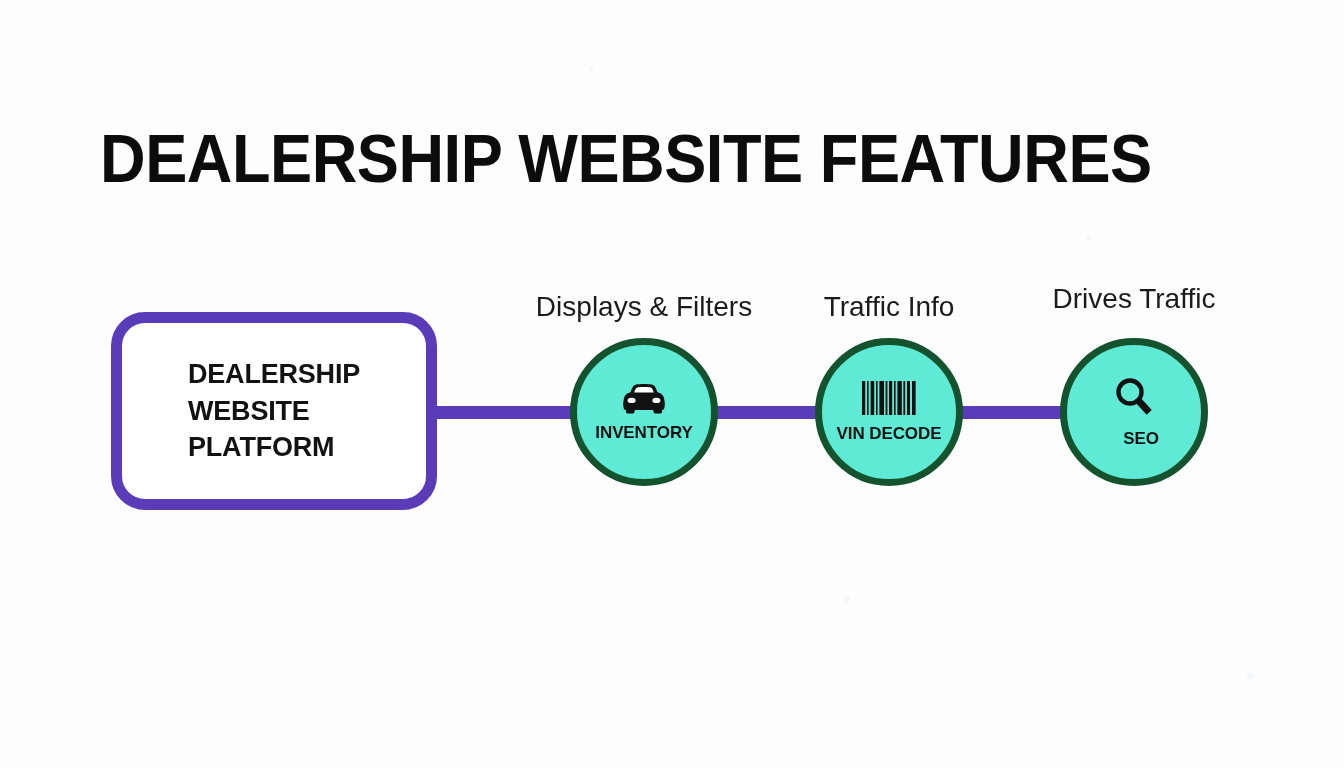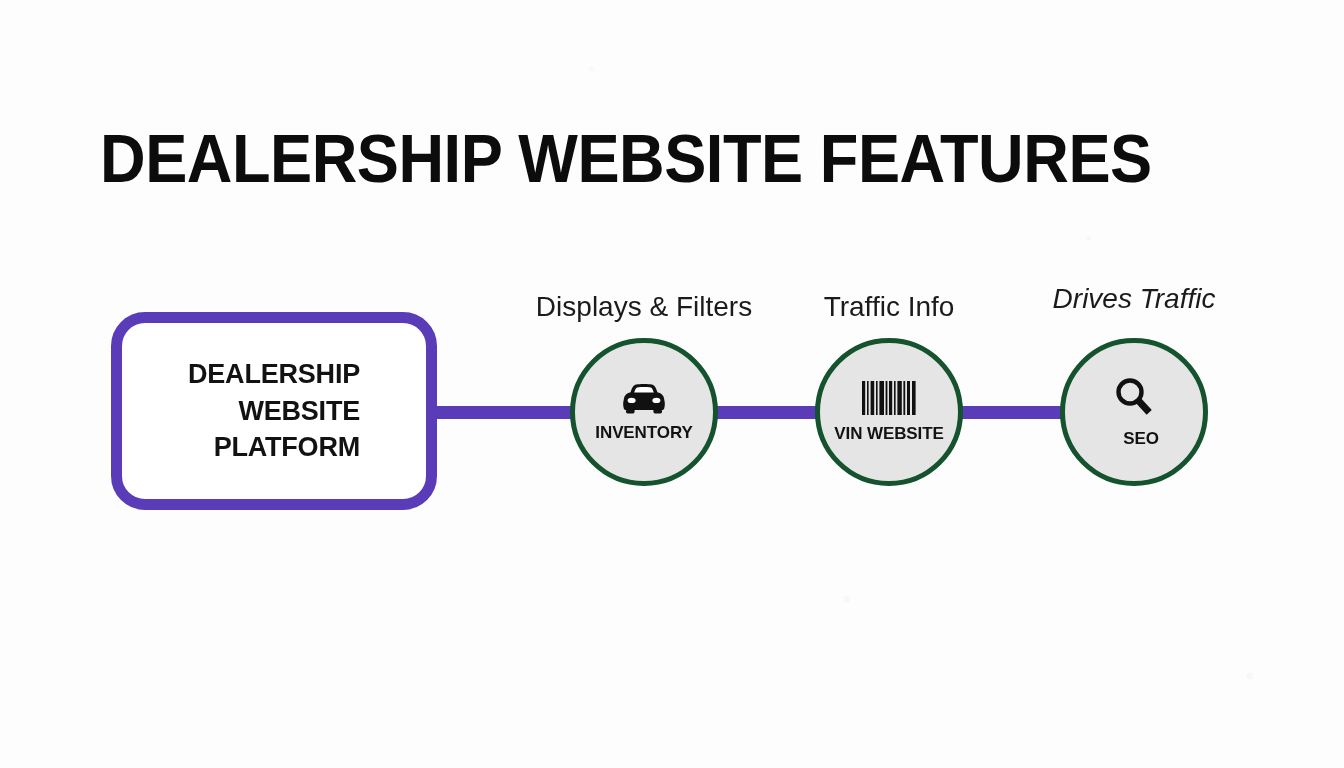--- a/index.html
+++ b/index.html
@@ -73,21 +73,21 @@
     background: #ffffff;
     display: flex;
     align-items: center;
     justify-content: center;
   }
   #platform-box-label {
     font-size: 27px;
     line-height: 36.5px;
     font-weight: 700;
     color: #121212;
-    text-align: right;
+    text-align: left;
     white-space: pre-line;
     letter-spacing: -0.2px;
   }
 
   
   .node {
     position: absolute;
     width: 148px;
     height: 148px;
   }
@@ -100,29 +100,29 @@
     left: 50%;
     transform: translateX(-50%);
     white-space: nowrap;
     font-size: 28px;
     line-height: 26px;
     color: #1b1b1b;
     font-weight: 400;
   }
   #node-inventory .node-caption { top: -44px; }
   #node-vin .node-caption       { top: -44px; }
-  #node-seo .node-caption       { top: -52px; font-style: italic; }
+  #node-seo .node-caption       { top: -52px; }
 
   .node-circle {
     position: absolute;
     inset: 0;
     box-sizing: border-box;
-    border: 5px solid #14532d;
+    border: 7px solid #14532d;
     border-radius: 50%;
-    background: #e5e5e5;
+    background: #5eead4;
     display: flex;
     flex-direction: column;
     align-items: center;
     justify-content: center;
   }
   .node-icon {
     display: block;
     margin-bottom: 5px;
   }
   .node-label {
@@ -189,21 +189,21 @@
             <rect x="23.6" y="0" width="1.8" height="34"></rect>
             <rect x="27" y="0" width="3.2" height="34"></rect>
             <rect x="32" y="0" width="1.6" height="34"></rect>
             <rect x="35.4" y="0" width="4.4" height="34"></rect>
             <rect x="41.4" y="0" width="1.8" height="34"></rect>
             <rect x="45" y="0" width="3.0" height="34"></rect>
             <rect x="50" y="0" width="3.6" height="34"></rect>
           </g>
         </svg>
       </span>
-      <span class="node-label">VIN WEBSITE</span>
+      <span class="node-label">VIN DECODE</span>
     </div>
   </div>
 
   <div class="node" id="node-seo">
     <div class="node-caption">Drives Traffic</div>
     <div class="node-circle">
       <span class="node-icon">
         <svg width="42" height="42" viewBox="0 0 42 42" aria-hidden="true">
           <circle cx="17" cy="16" r="11.5" fill="none" stroke="#111111" stroke-width="4.4"></circle>
           <line x1="25.2" y1="24.4" x2="36.2" y2="36.4" stroke="#111111" stroke-width="7" stroke-linecap="butt"></line>

